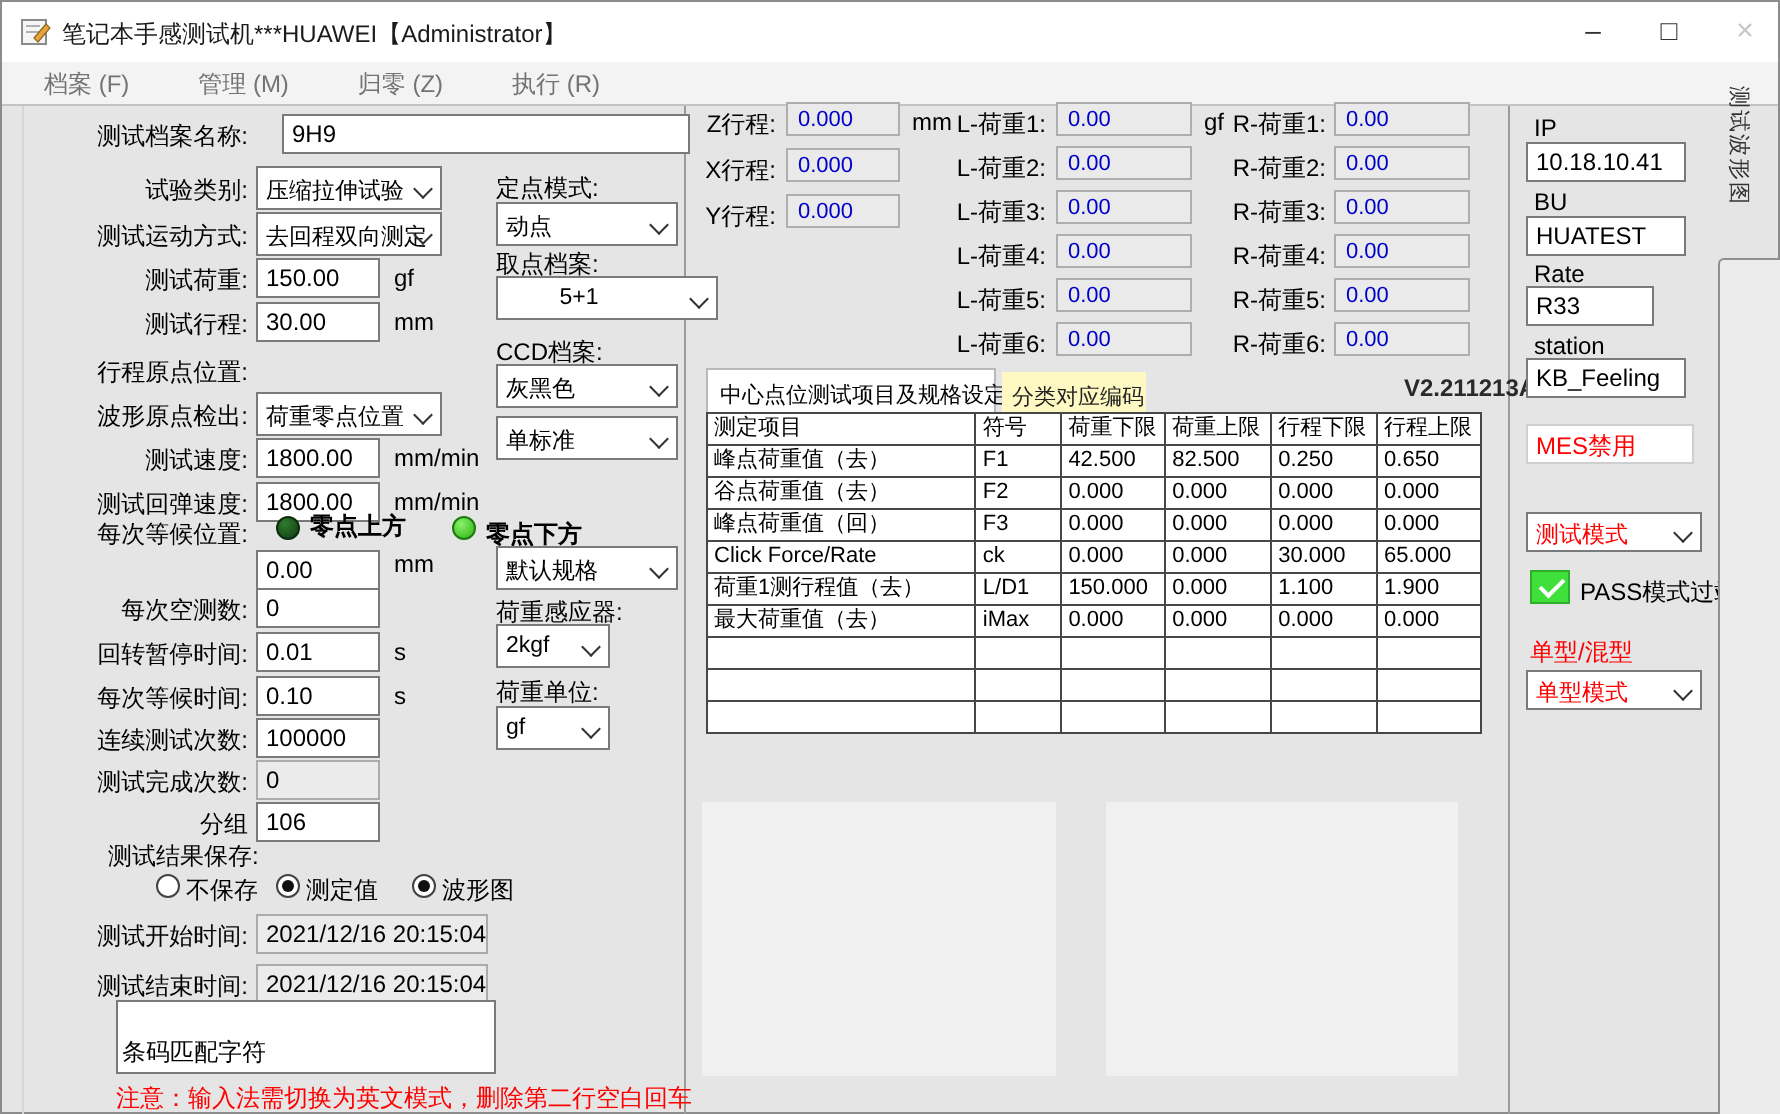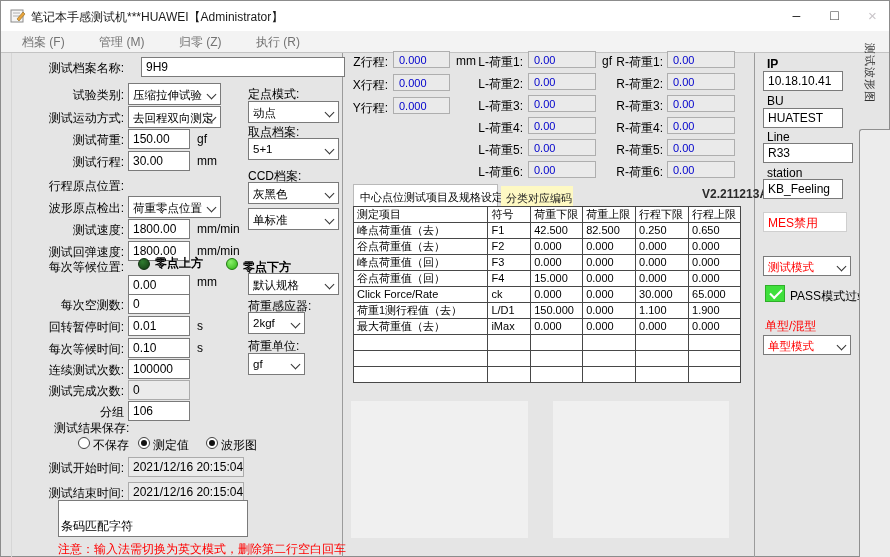--- a/index.html
+++ b/index.html
@@ -146,21 +146,21 @@
 
   <div class="inp" style="left:57px;top:499px;width:190px;height:37px;">
     <span style="position:absolute;left:2px;bottom:1px;font-size:12px;">条码匹配字符</span>
   </div>
   <span class="llbl redtext" style="left:57px;top:540px;">注意：输入法需切换为英文模式，删除第二行空白回车</span>
 
   <span class="llbl" style="left:247px;top:85px;">定点模式:</span>
   <div class="combo" style="left:247px;top:100px;width:91px;"><span>动点</span><span class="cv"></span></div>
 
   <span class="llbl" style="left:247px;top:123px;">取点档案:</span>
-  <div class="combo" style="left:247px;top:137px;width:91px;"><span>5+1</span><span class="cv"></span></div>
+  <div class="combo" style="left:247px;top:137px;width:111px;text-align:center;"><span>5+1</span><span class="cv"></span></div>
 
   <span class="llbl" style="left:247px;top:167px;">CCD档案:</span>
   <div class="combo" style="left:247px;top:181px;width:91px;"><span>灰黑色</span><span class="cv"></span></div>
 
   <div class="combo" style="left:247px;top:207px;width:91px;"><span>单标准</span><span class="cv"></span></div>
 
   <div class="combo" style="left:247px;top:272px;width:91px;"><span>默认规格</span><span class="cv"></span></div>
 
   <span class="llbl" style="left:247px;top:297px;">荷重感应器:</span>
   <div class="combo" style="left:247px;top:311px;width:57px;"><span>2kgf</span><span class="cv"></span></div>
@@ -243,28 +243,20 @@
         </tr>
     <tr>
           <td>峰点荷重值（回）</td>
           <td>F3</td>
           <td>0.000</td>
           <td>0.000</td>
           <td>0.000</td>
           <td>0.000</td>
         </tr>
     <tr>
-          <td>谷点荷重值（回）</td>
-          <td>F4</td>
-          <td>15.000</td>
-          <td>0.000</td>
-          <td>0.000</td>
-          <td>0.000</td>
-        </tr>
-    <tr>
           <td>Click Force/Rate</td>
           <td>ck</td>
           <td>0.000</td>
           <td>0.000</td>
           <td>30.000</td>
           <td>65.000</td>
         </tr>
     <tr>
           <td>荷重1测行程值（去）</td>
           <td>L/D1</td>
@@ -304,26 +296,26 @@
           <td></td>
           <td></td>
           <td></td>
         </tr>
   </tbody>
     </table>
 
   <div class="panel" style="left:350px;top:400px;width:177px;height:137px;"></div>
   <div class="panel" style="left:552px;top:400px;width:176px;height:137px;"></div>
 
-  <span class="llbl" style="left:766px;top:56px;font-weight:bold;">IP</span>
+  <span class="llbl" style="left:766px;top:56px;">IP</span>
   <div class="inp" style="left:762px;top:70px;width:80px;">10.18.10.41</div>
   <span class="llbl" style="left:766px;top:93px;">BU</span>
   <div class="inp" style="left:762px;top:107px;width:80px;">HUATEST</div>
-  <span class="llbl" style="left:766px;top:129px;">Line</span>
-  <div class="inp" style="left:762px;top:142px;width:90px;">R33</div>
+  <span class="llbl" style="left:766px;top:129px;">Rate</span>
+  <div class="inp" style="left:762px;top:142px;width:64px;">R33</div>
   <span class="llbl" style="left:766px;top:165px;">station</span>
   <div class="inp" style="left:762px;top:178px;width:80px;">KB_Feeling</div>
 
   <div class="inp" style="left:762px;top:211px;width:84px;border-color:#cfcfcf;color:#ff0000;">MES禁用</div>
 
   <div class="combo red" style="left:762px;top:255px;width:88px;"><span>测试模式</span><span class="cv"></span></div>
 
   <span class="passbox" style="left:764px;top:284px;"></span>
   <span class="llbl" style="left:789px;top:287px;">PASS模式过站</span>
 

